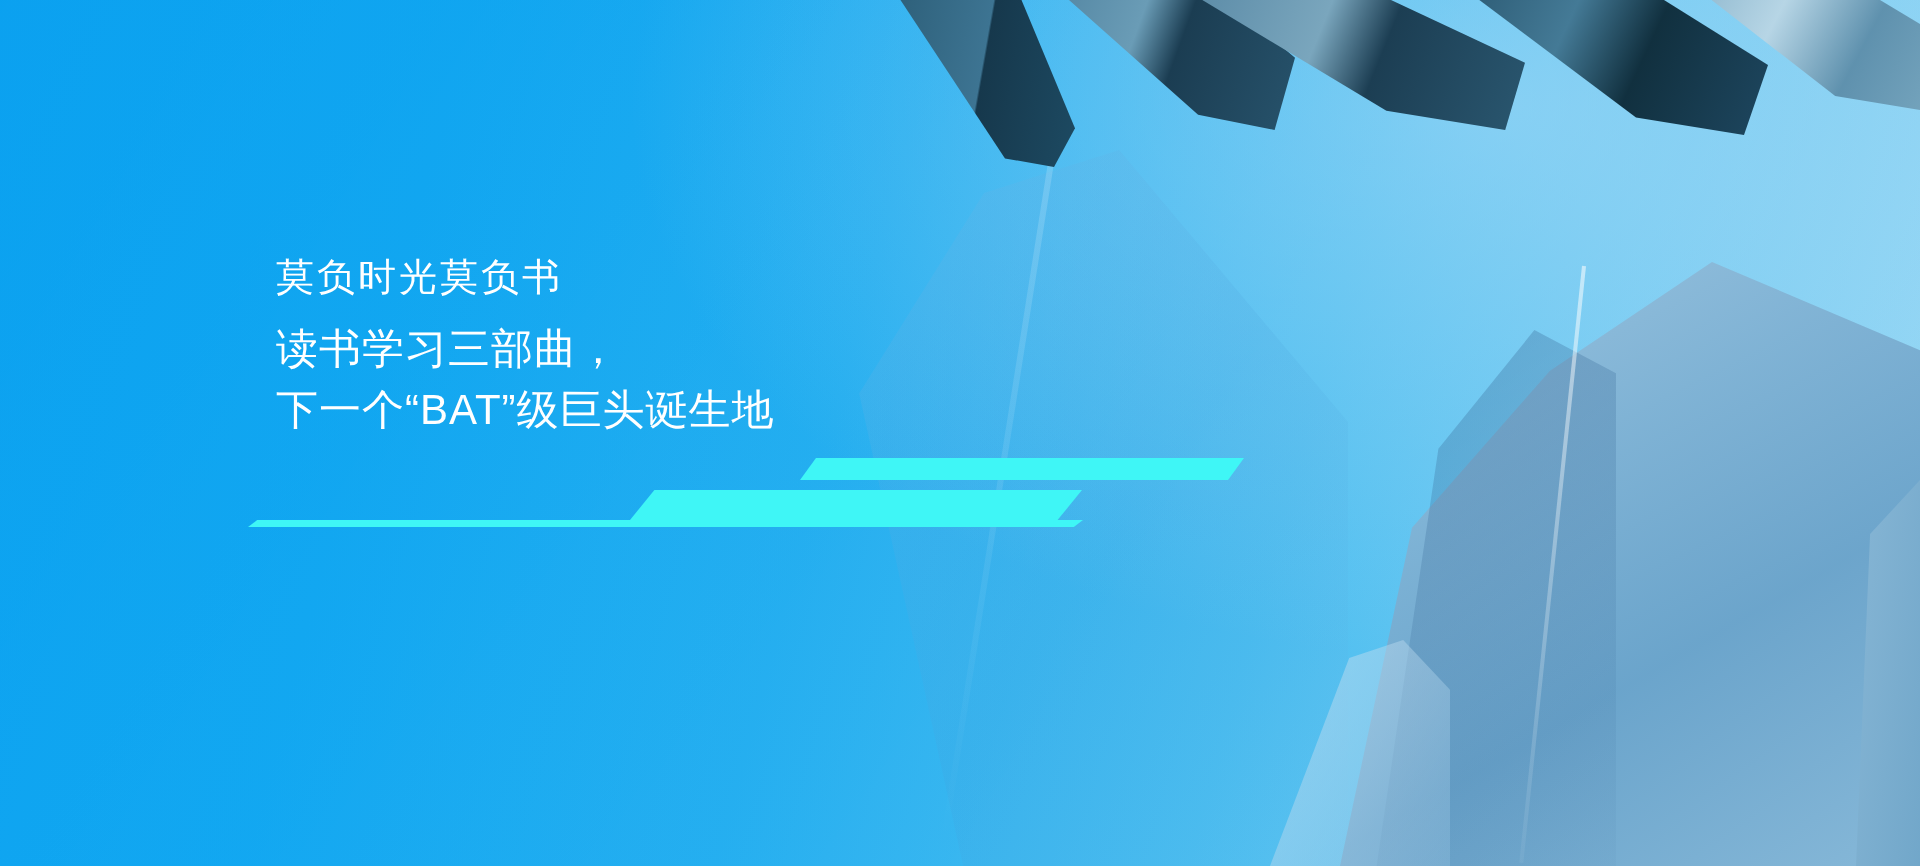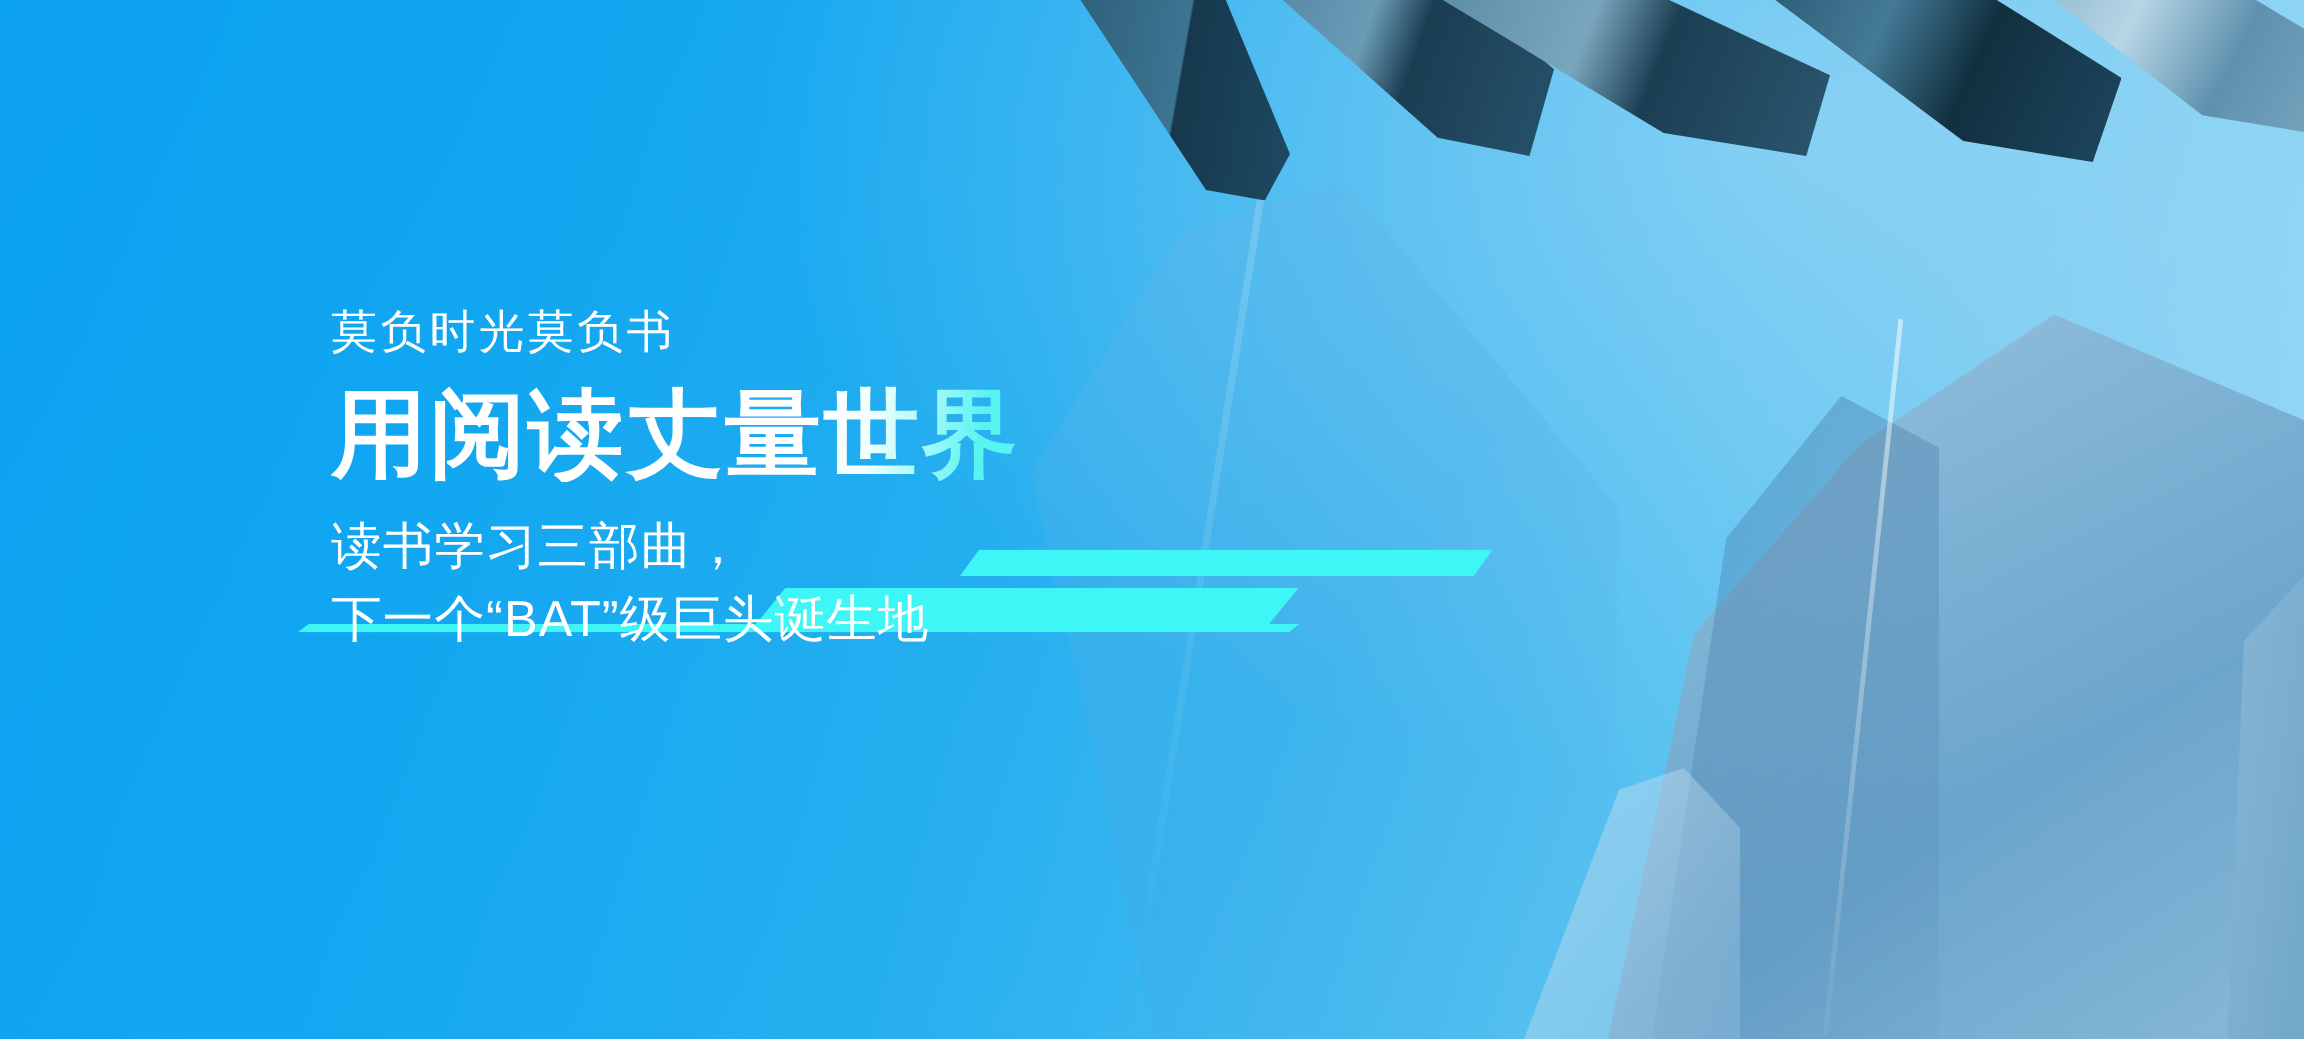--- a/index.html
+++ b/index.html
@@ -169,18 +169,17 @@
   <div class="beam" id="beam-3"></div>
   <div class="beam" id="beam-4"></div>
   <div class="beam" id="beam-5"></div>
 
   <div class="deco" id="deco-bar-top"></div>
   <div class="deco" id="deco-bar-main"></div>
   <div class="deco" id="deco-underline"></div>
 
   <div id="copy">
     <div id="eyebrow">莫负时光莫负书</div>
-    <div id="headline">用阅读丈量世界</div>
     <div id="subcopy">读书学习三部曲，
 下一个“BAT”级巨头诞生地</div>
   </div>
 
 </div>
 
 </body></html>

